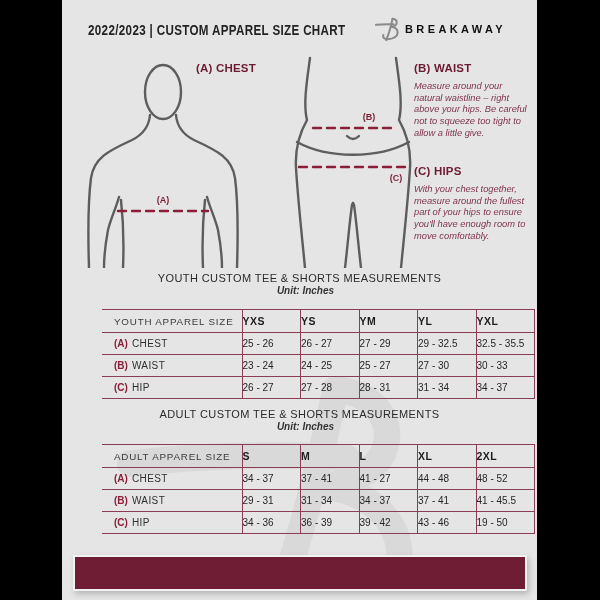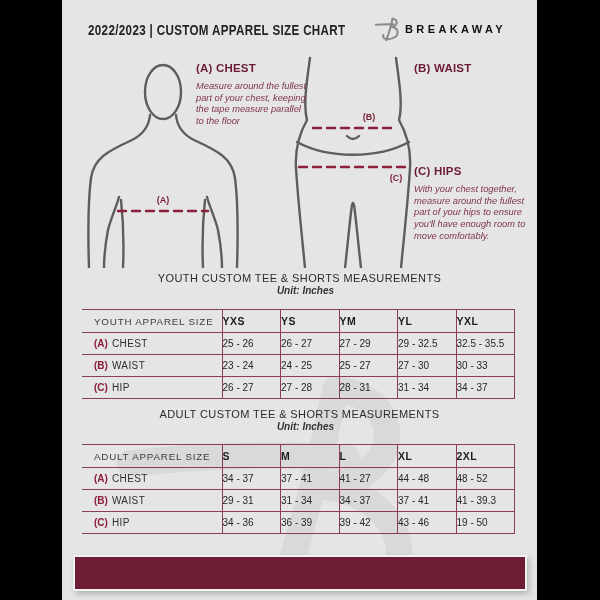--- a/index.html
+++ b/index.html
@@ -31,21 +31,21 @@
   .guide { position:absolute; }
   .guide h3 { font-size:11.5px; font-weight:800; color:#6d1a33; margin-bottom:7px; letter-spacing:.2px; }
   .guide p { font-size:9.3px; font-style:italic; color:#82344e; line-height:1.26; }
 
   
   .tbl-title { position:absolute; left:0; width:475px; text-align:center; }
   .tbl-title .t { font-size:11px; font-weight:normal; color:#2b2b2b; letter-spacing:.4px; }
   .tbl-title .s { font-size:10px; font-style:italic; font-weight:600; color:#333; margin-top:1px;padding-left:12px; }
 
   
-  table.sizes { position:absolute; left:20px; width:433px; border-collapse:collapse;
+  table.sizes { position:absolute; left:40px; width:433px; border-collapse:collapse;
                 table-layout:fixed; background:transparent; }
   table.sizes col.c0 { width:140px; }
   table.sizes td { border:1.5px solid #8a3d53; height:22px; 
                    font-size:10px; color:#262626; }
   table.sizes td:first-child { border-left:none; text-align:left; padding-left:12px; }
   table.sizes tr.head td { height:23px; }
   table.sizes tr.head td:first-child { font-size:9.8px; letter-spacing:.8px; color:#3b3b3b; }
   table.sizes tr.head td.colhdr { font-weight:bold; font-size:10.5px; color:#1c1c1c; letter-spacing:.5px; }
   table.sizes .mk { color:#8c1e39; font-weight:bold; margin-right:4px; }
   table.sizes .lbl { color:#2e2e2e; letter-spacing:.4px; }
@@ -104,24 +104,24 @@
       <path d="M54,80 Q60,86 66,80" stroke-width="2"></path>
       <path d="M52,212 C55,186 57,162 59,149 C60,146 60,146 61,149 C63,162 65,186 68,212"></path>
       <path class="dash" d="M20,72 L104,72"></path>
       <text x="76" y="64" text-anchor="middle">(B)</text>
       <path class="dash" d="M6,111 L114,111"></path>
       <text x="103" y="125" text-anchor="middle">(C)</text>
     </svg>
 
     <div class="guide" style="left:134px;top:62px;width:112px">
       <h3>(A) CHEST</h3>
-      <p>Measure around the fullest part of your chest, keeping the tape measure parallel to the floor</p>
     </div>
     <div class="guide" style="left:352px;top:62px;width:116px">
       <h3>(B) WAIST</h3>
+      <p>Measure around your natural waistline – right above your hips. Be careful not to squeeze too tight to allow a little give.</p>
     </div>
     <div class="guide" style="left:352px;top:165px;width:116px">
       <h3>(C) HIPS</h3>
       <p>With your chest together, measure around the fullest part of your hips to ensure you'll have enough room to move comfortably.</p>
     </div>
 
     <div class="tbl-title" style="top:272px">
       <div class="t">YOUTH CUSTOM TEE &amp; SHORTS MEASUREMENTS</div>
       <div class="s">Unit: Inches</div>
     </div>
@@ -199,21 +199,21 @@
         <td>41 - 27</td>
         <td>44 - 48</td>
         <td>48 - 52</td>
       </tr>
       <tr>
         <td><span class="mk">(B)</span><span class="lbl">WAIST</span></td>
         <td>29 - 31</td>
         <td>31 - 34</td>
         <td>34 - 37</td>
         <td>37 - 41</td>
-        <td>41 - 39.3</td>
+        <td>41 - 45.5</td>
       </tr>
       <tr>
         <td><span class="mk">(C)</span><span class="lbl">HIP</span></td>
         <td>34 - 36</td>
         <td>36 - 39</td>
         <td>39 - 42</td>
         <td>43 - 46</td>
         <td>19 - 50</td>
       </tr>
     </tbody>

